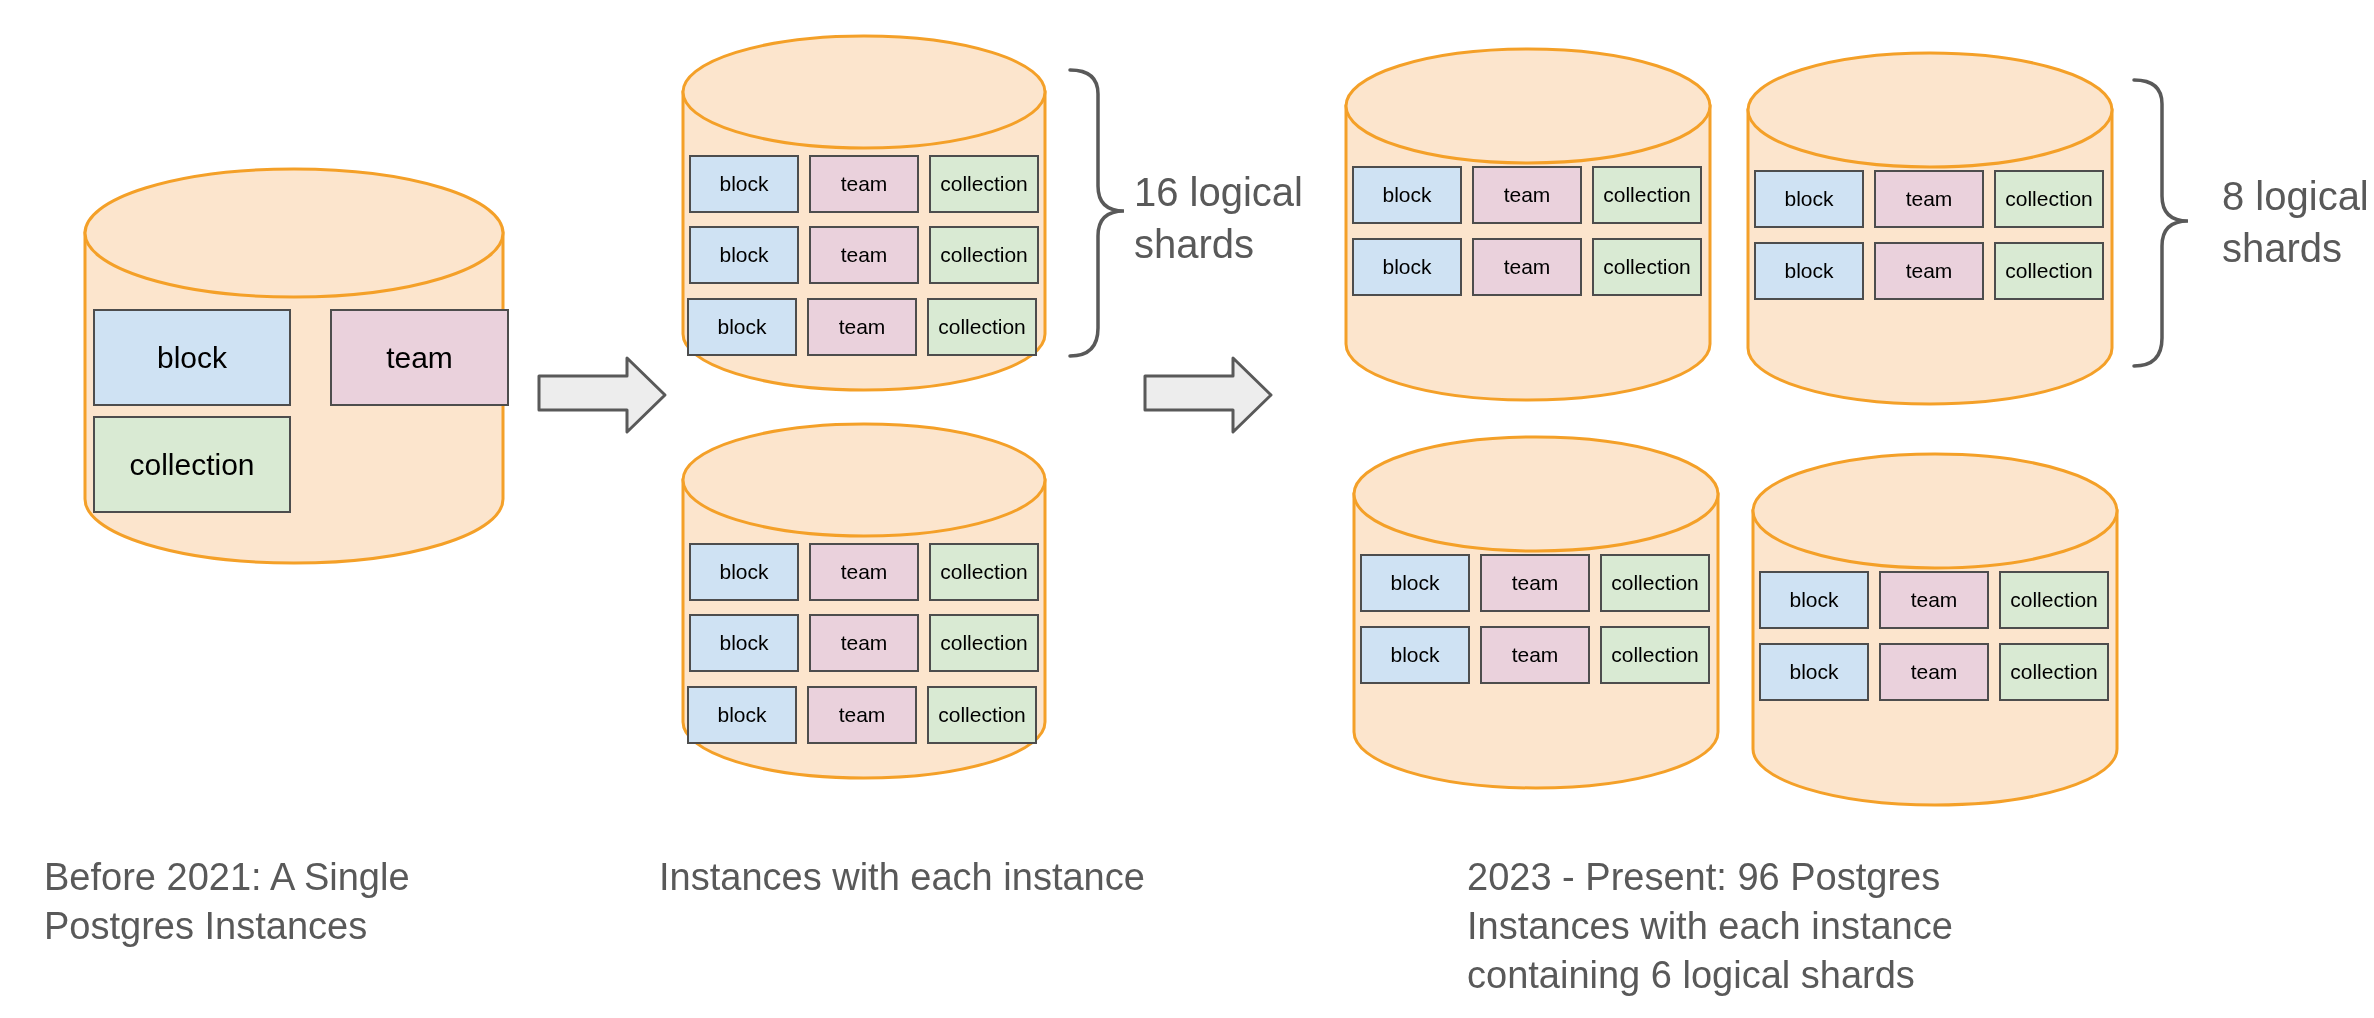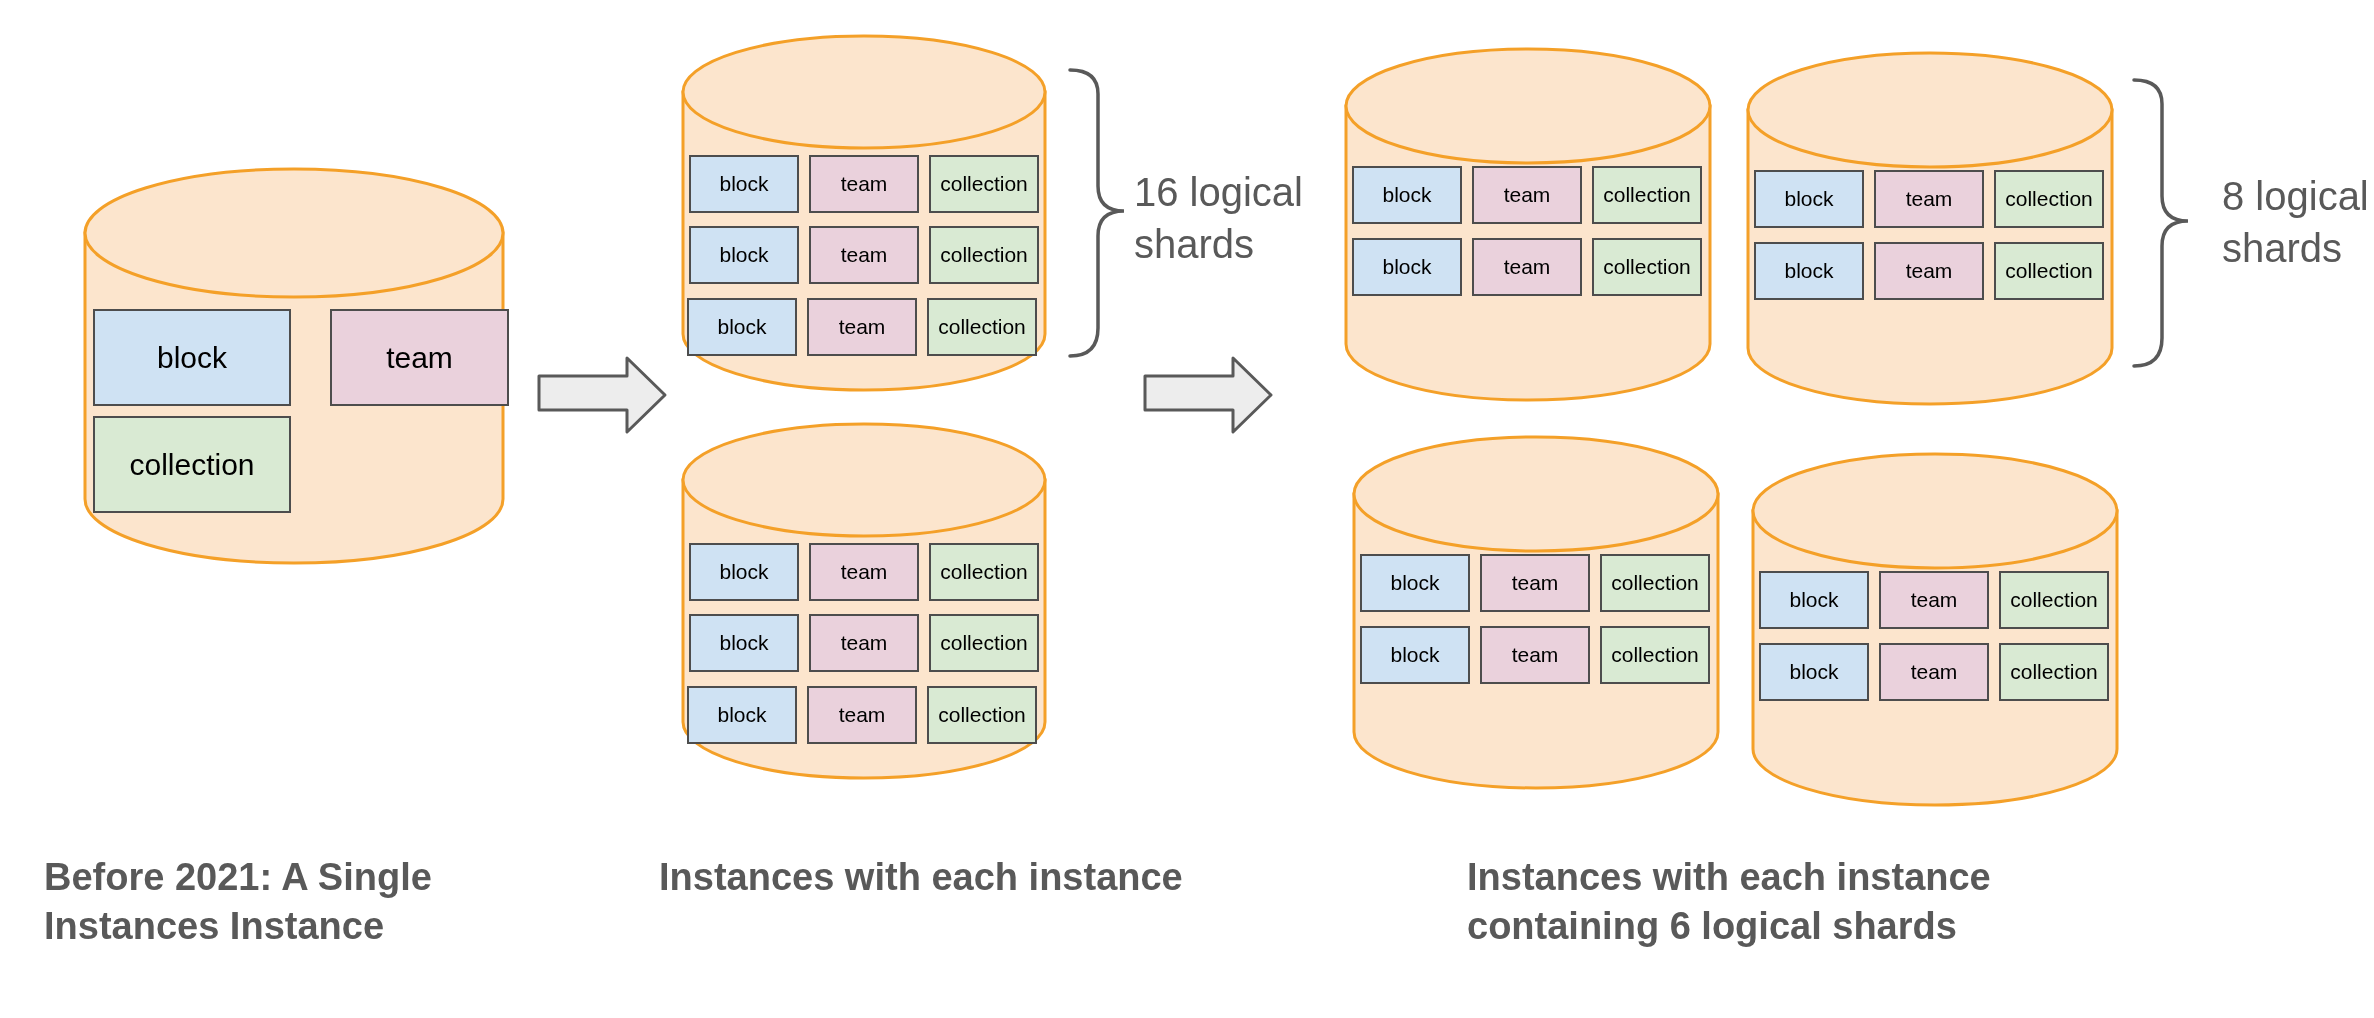--- a/index.html
+++ b/index.html
@@ -45,21 +45,21 @@
   .annotation{
     position:absolute;
     color:var(--annotation_color);
     font-size:40px;line-height:52px;
     white-space:nowrap;
   }
   .caption{
     position:absolute;
     color:var(--caption_color);
     font-size:38px;line-height:49px;
-    font-weight:bold;
+    font-weight:normal;
     white-space:nowrap;
   }
   svg.overlay{position:absolute;overflow:visible;}
 </style>
 </head>
 <body>
 
 <div class="canvas">
 
   <div class="cyl" style="left:83px;top:167px;width:422px;height:400px">
@@ -207,25 +207,26 @@
     </div>
     <div class="row" style="left:8px;top:194px">
       <div class="shard shard-sm blue">block</div>
       <div class="shard shard-sm pink">team</div>
       <div class="shard shard-sm green">collection</div>
     </div>
   </div>
 
   <div class="caption" style="left:44px;top:853px">
     <div>Before 2021: A Single</div>
-    <div>Instances Instance</div>
+    <div>Postgres Instances</div>
   </div>
 
   <div class="caption" style="left:659px;top:853px">
     <div>Instances with each instance</div>
   </div>
 
   <div class="caption" style="left:1467px;top:853px">
+    <div>2023 - Present: 96 Postgres</div>
     <div>Instances with each instance</div>
     <div>containing 6 logical shards</div>
   </div>
 
 </div>
 
 </body></html>

